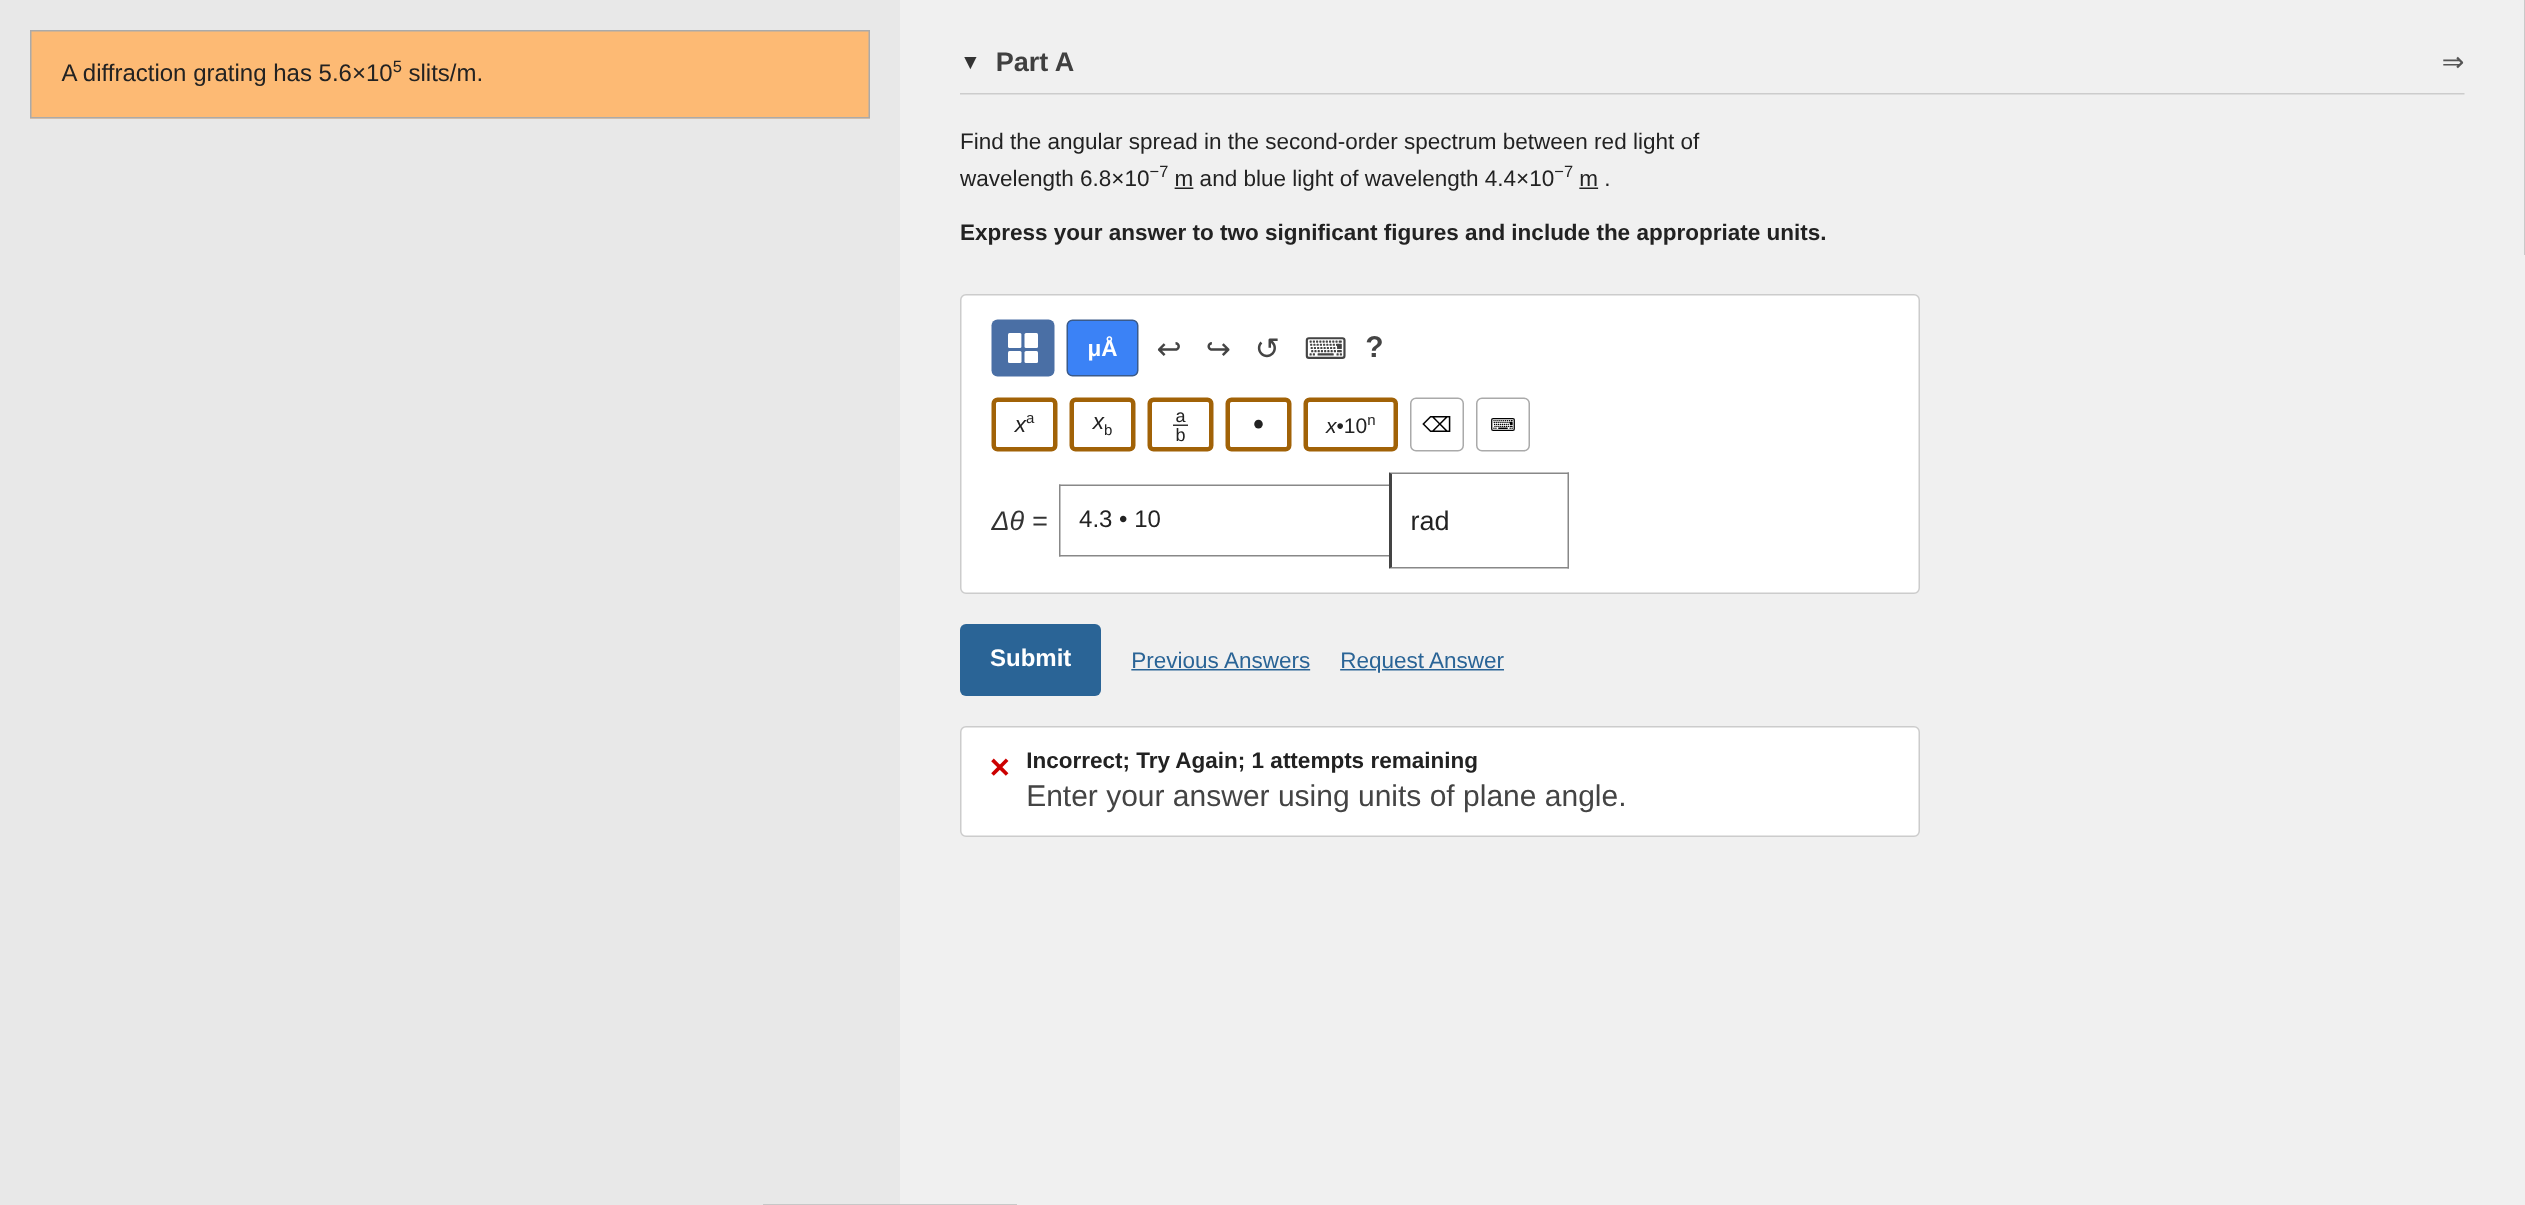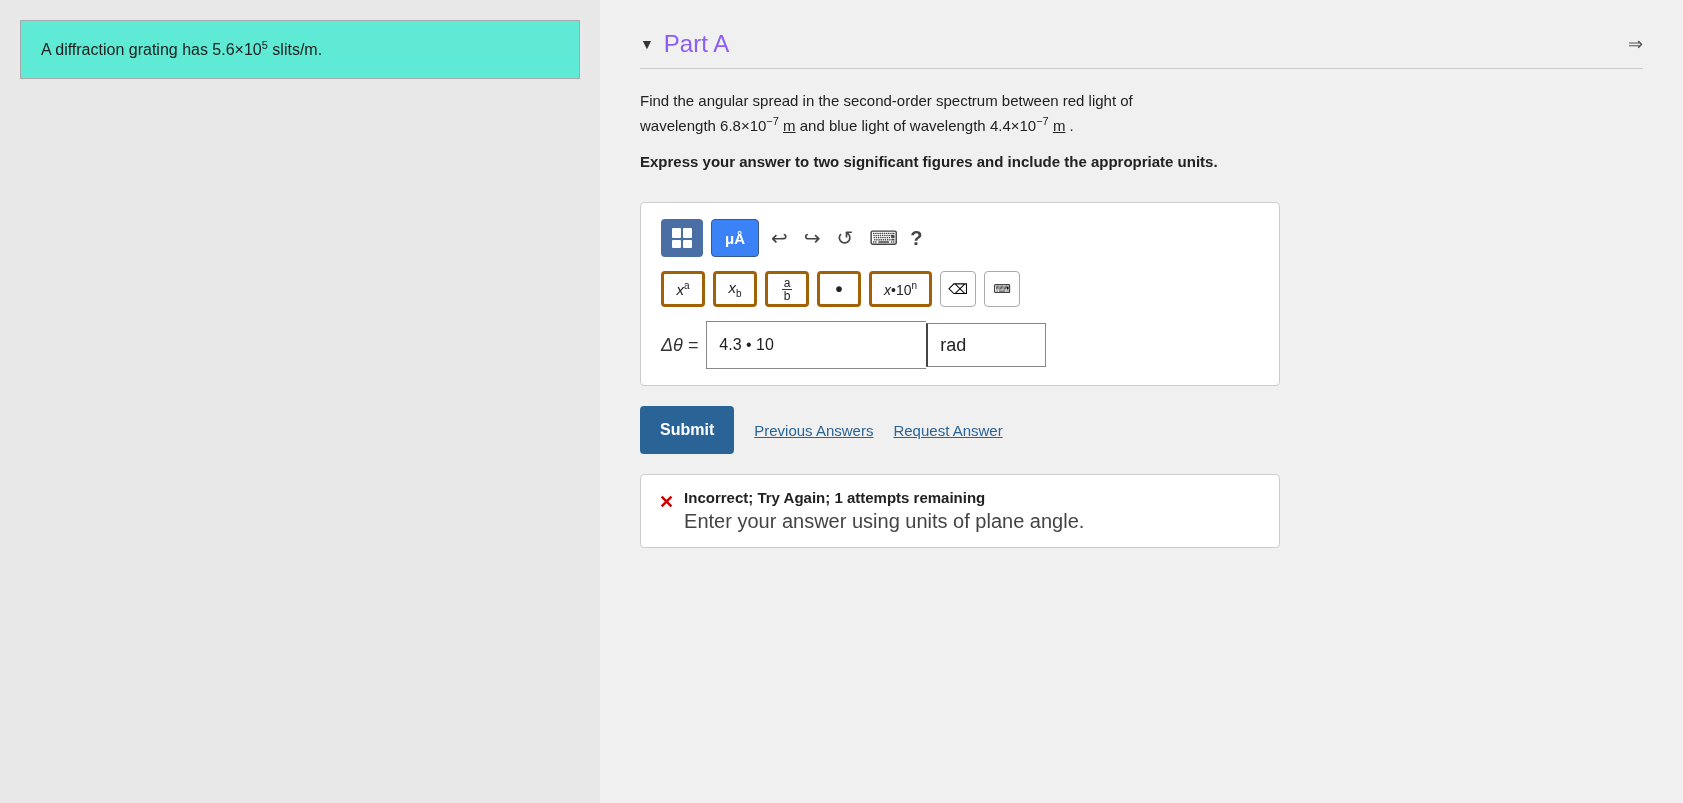--- a/index.html
+++ b/index.html
@@ -17,21 +17,21 @@
     .left-panel {
       width: 600px;
       height: 100%;
       background: #e8e8e8;
       padding: 20px;
       display: flex;
       flex-direction: column;
       gap: 10px;
     }
     .problem-statement {
-      background: #5eead4;
+      background: #fdba74;
       border: 1px solid #aaa;
       padding: 16px 20px;
       font-size: 16px;
       color: #222;
       line-height: 1.5;
     }
     sup { font-size: 11px; vertical-align: super; }
 
     
     .right-panel {
@@ -51,23 +51,23 @@
       gap: 10px;
       margin-bottom: 20px;
       padding-bottom: 10px;
       border-bottom: 1px solid #ccc;
     }
     .part-toggle {
       font-size: 14px;
       color: #333;
     }
     .part-title {
-      font-size: 24px;
-      font-weight: normal;
-      color: #8b5cf6;
+      font-size: 18px;
+      font-weight: bold;
+      color: #404040;
     }
     .expand-icon {
       margin-left: auto;
       font-size: 18px;
       color: #555;
     }
 
     
     .question-text {
       font-size: 15px;
@@ -226,21 +226,21 @@
       width: 220px;
       background: #fff;
       color: #222;
       outline: none;
     }
     .unit-input {
       border: 1px solid #888;
       border-left: 2px solid #444;
       padding: 8px 12px;
       font-size: 18px;
-      height: 44px;
+      height: 64px;
       width: 120px;
       background: #fff;
       color: #222;
       outline: none;
     }
 
     
     .action-row {
       display: flex;
       align-items: center;

